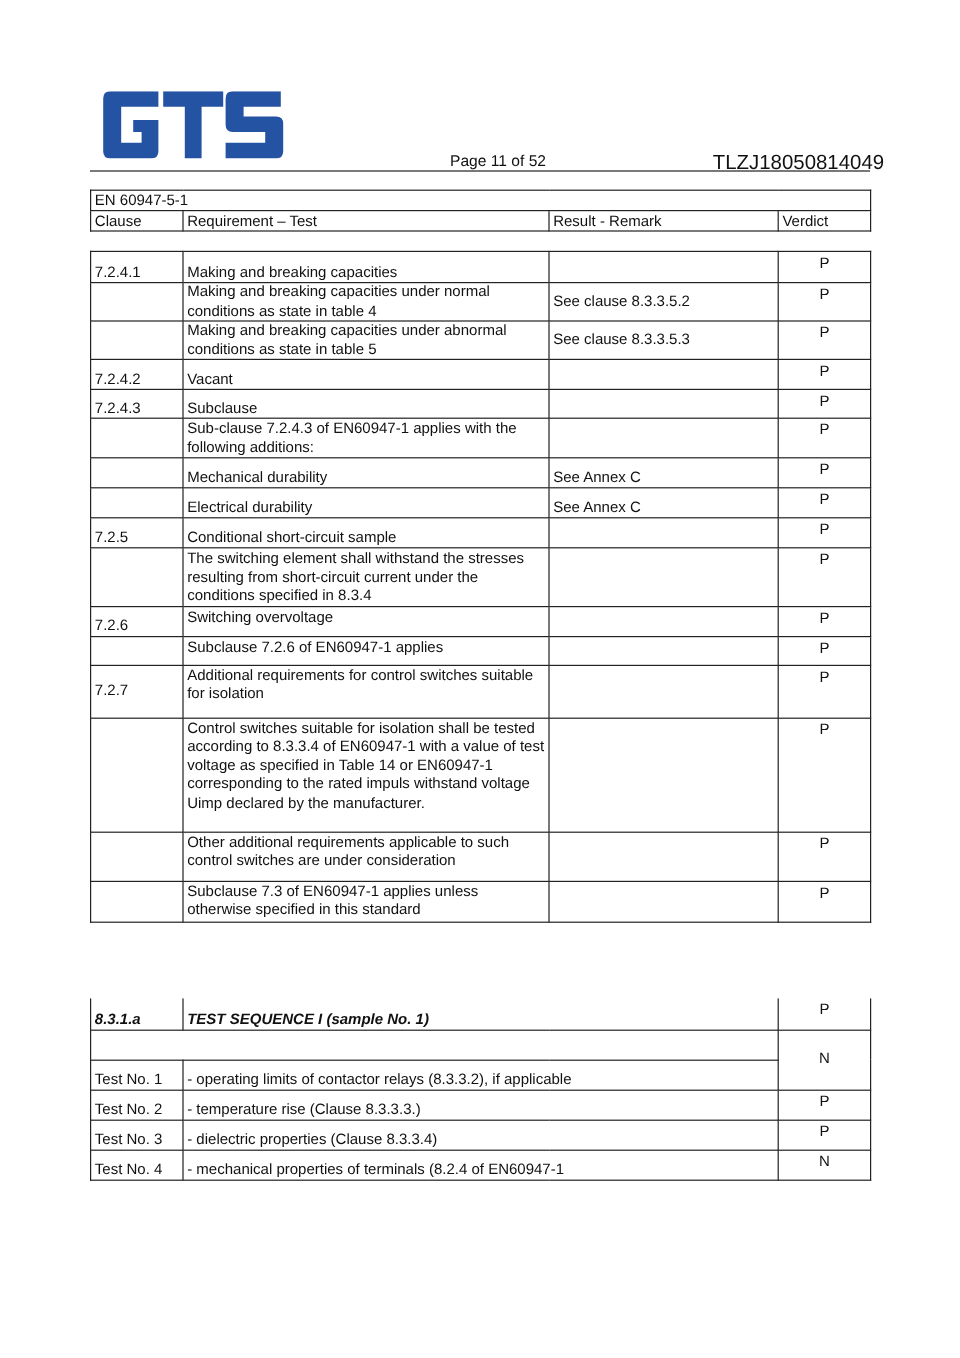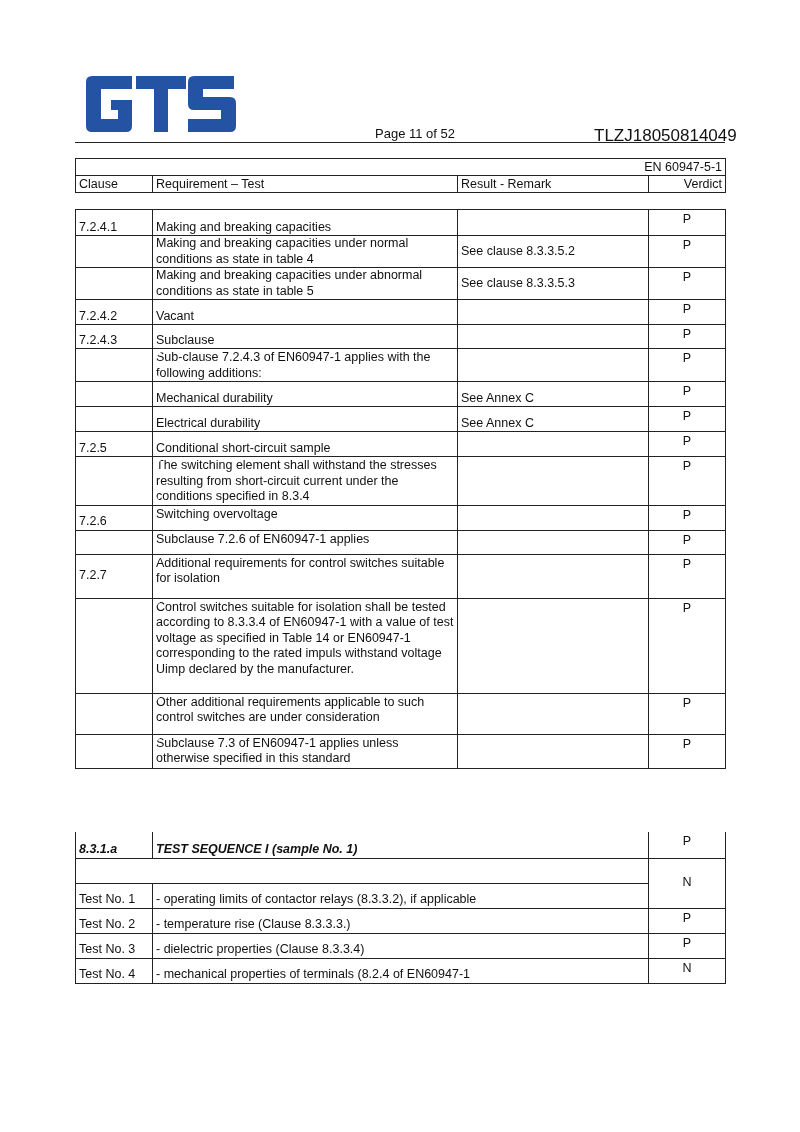--- a/index.html
+++ b/index.html
@@ -6,21 +6,21 @@
   body { width:800px; height:1132px; position:relative; overflow:hidden;
          font-family:"Liberation Sans", sans-serif; color:#111; }
   .logo { position:absolute; left:84px; top:76px; width:154px; height:56px; }
   .page-no { position:absolute; left:375px; top:126px; font-size:13px; }
   .report-no { position:absolute; left:594px; top:126px; font-size:17px; }
   .head-rule { position:absolute; left:75px; top:142px; width:650px; height:0; border-top:1.5px solid #222; }
 
   table { position:absolute; border-collapse:collapse; table-layout:fixed; font-size:12.5px; }
   td { border:1px solid #222; padding:0 3px; vertical-align:bottom; line-height:15.5px; overflow:hidden; }
   td.v { text-align:center; vertical-align:top; padding-top:2px; }
-  td.top { vertical-align:top; padding-top:1px;border-radius:16px; }
+  td.top { vertical-align:top; padding-top:1px; }
   td.mid { vertical-align:middle; }
   .bold { font-weight:bold;font-style:italic; }
 
   #t-head { left:75px; top:158px; width:650px; }
   #t-main { left:75px; top:209px; width:650px; }
   #t-seq  { left:75px; top:832px; width:650px; }
   #t-seq tr.first td { border-top:none; }
   col.c1 { width:77px; } col.c2 { width:305px; } col.c3 { width:191px; } col.c4 { width:77px; }
 </style>
 </head>
@@ -43,27 +43,27 @@
 
 <table id="t-head">
   <colgroup>
       <col class="c1">
       <col class="c2">
       <col class="c3">
       <col class="c4">
     </colgroup>
   <tbody>
       <tr style="height:17px">
-    <td colspan="4" style="text-align:right">EN 60947-5-1</td>
+    <td colspan="4" style="text-align:left">EN 60947-5-1</td>
   </tr>
   <tr style="height:17px">
     <td>Clause</td>
     <td>Requirement – Test</td>
     <td>Result - Remark</td>
-    <td style="text-align:right">Verdict</td>
+    <td style="text-align:left">Verdict</td>
   </tr>
 </tbody>
   </table>
 
 <table id="t-main">
   <colgroup>
       <col class="c1">
       <col class="c2">
       <col class="c3">
       <col class="c4">

